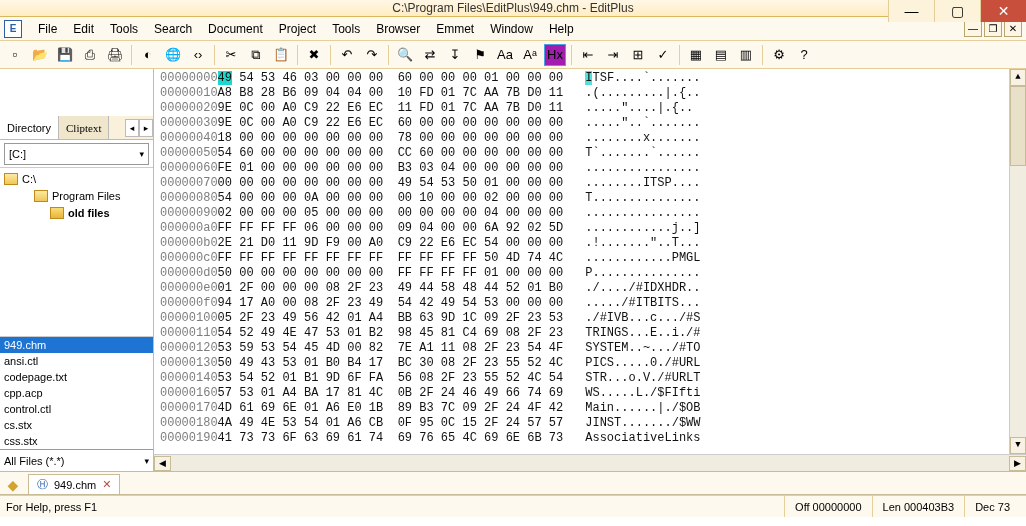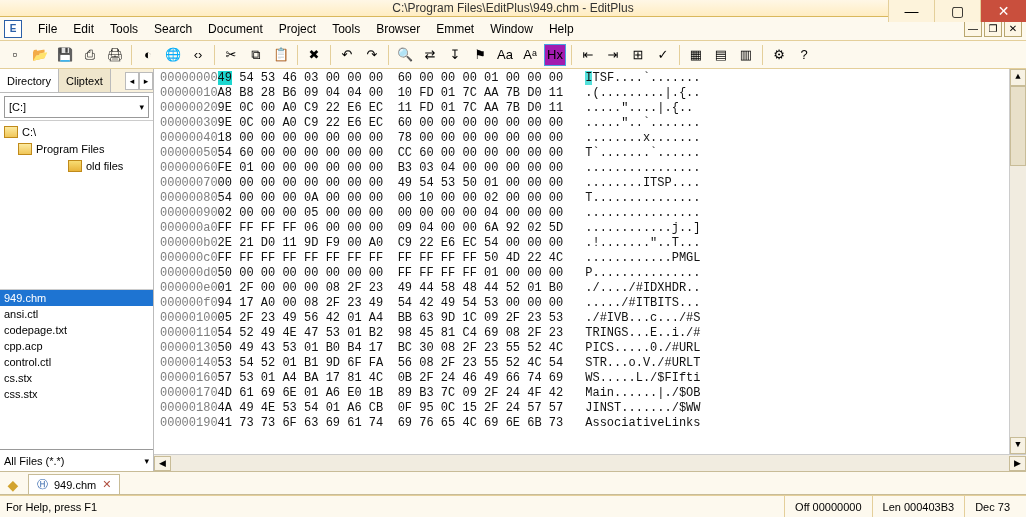--- a/index.html
+++ b/index.html
@@ -13,30 +13,30 @@
   .menulogo { width: 18px; height: 18px; margin-right: 8px; display:flex;align-items:center;justify-content:center;border:1px solid #2a5fa8;color:#2a5fa8;font-weight:bold;font-size:10px;background:#fff; }
   .menubar .menuitem { padding: 2px 8px; cursor: default; }
   .mdi-buttons { margin-left: auto; display: flex; gap: 2px; }
   .mdi-buttons .mdibtn { width: 18px; height: 16px; border: 1px solid #b8a66e; background: #fdf6e4; display: flex; align-items: center; justify-content: center; font-size: 10px; cursor: default; }
   .toolbar { height: 28px; background: #fdf9ee; border-bottom: 1px solid #e4cf9a; display: flex; align-items: center; padding: 0 4px; gap: 3px; }
   .tbtn { width: 22px; height: 22px; display: flex; align-items: center; justify-content: center; font-size: 13px; cursor: default; border: 1px solid transparent; }
   .tbtn.active { border: 1px solid #4aa0e0; background: #a21caf; }
   .tsep { width: 1px; height: 20px; background: #e4cf9a; margin: 0 2px; }
   .workspace { display: flex; height: 402px; }
   .sidepanel { width: 154px; border-right: 1px solid #bbb; background: #fff; display: flex; flex-direction: column; font-size: 11px; }
-  .sidetabs { height: 24px; display: flex; border-bottom: 1px solid #bbb; background: #f9f1dc; align-items: stretch; }
+  .sidetabs { height: 24px; display: flex; border-bottom: 1px solid #bbb; background: #f9f1dc; align-items: stretch; margin-top: 47px; }
   .sidetab { padding: 3px 7px; border-right: 1px solid #bbb; background: #fff; cursor: default; display:flex;align-items:center; }
-  .sidetab.inactive { background: #efe6cc; }
+  .sidetab.inactive { background: #efe6cc; font-family: Liberation Serif, serif; }
   .sidetabs .tab-spin { margin-left: auto; display: flex; align-items: center; }
   .sidetabs .tab-spin .sp { width: 14px; height: 18px; border: 1px solid #bbb; background: #fff; display: flex; align-items: center; justify-content: center; font-size: 9px; cursor: default; }
   .drive-sel { height: 22px; display: flex; align-items: center; border: 1px solid #999; margin: 3px 4px 2px 4px; padding: 0 4px; background: #fff; cursor: default; }
   .drive-sel .arrow { margin-left: auto; font-size: 9px; }
   .dirtree { flex: 0 0 170px; border-top: 1px solid #ccc; border-bottom: 1px solid #ccc; overflow: hidden; padding: 2px 0; background: #fff; }
   .dirtree .node { display: flex; align-items: center; height: 17px; padding-left: 4px; cursor: default; }
-  .dirtree .ind1 { padding-left: 18px; text-align: center; } .dirtree .ind2 { padding-left: 34px; } .dirtree .ind3 { padding-left: 68px; }
+  .dirtree .ind1 { padding-left: 34px; text-align: center; } .dirtree .ind2 { padding-left: 34px; } .dirtree .ind3 { padding-left: 50px; font-weight: bold; }
   .foldicon { width: 14px; height: 12px; background: linear-gradient(#f8dd74,#e9b43a); border: 1px solid #c08a1a; margin-right: 4px; }
   .foldicon.open { background: linear-gradient(#fceaa1,#f0c658); }
   .filelist { flex: 1; overflow-y: auto; background: #fff; }
   .filelist .fitem { height: 16px; padding: 0 4px; display: flex; align-items: center; cursor: default; }
   .filelist .fitem.sel { background: #1e74d2; color: #fff; }
   .filetype { height: 22px; display: flex; align-items: center; border-top: 1px solid #999; padding: 0 4px; background: #fff; cursor: default; }
   .filetype .arrow { margin-left: auto; font-size: 9px; }
   .editor { flex: 1; display: flex; flex-direction: column; background: #fff; position: relative; }
   .hexarea { flex: 1; overflow: hidden; font-family: "Courier New", monospace; font-size: 12px; line-height: 15px; padding: 2px 6px 0 6px; position: relative; }
   .hexrow { white-space: pre; color: #222; }
@@ -191,26 +191,27 @@
         <div class="hexrow"><span class="offset">00000020</span><span class="hexbytes">9E 0C 00 A0 C9 22 E6 EC  11 FD 01 7C AA 7B D0 11</span><span class="ascii">....."....|.{..</span></div>
         <div class="hexrow"><span class="offset">00000030</span><span class="hexbytes">9E 0C 00 A0 C9 22 E6 EC  60 00 00 00 00 00 00 00</span><span class="ascii">....."..`.......</span></div>
         <div class="hexrow"><span class="offset">00000040</span><span class="hexbytes">18 00 00 00 00 00 00 00  78 00 00 00 00 00 00 00</span><span class="ascii">........x.......</span></div>
         <div class="hexrow"><span class="offset">00000050</span><span class="hexbytes">54 60 00 00 00 00 00 00  CC 60 00 00 00 00 00 00</span><span class="ascii">T`.......`......</span></div>
         <div class="hexrow"><span class="offset">00000060</span><span class="hexbytes">FE 01 00 00 00 00 00 00  B3 03 04 00 00 00 00 00</span><span class="ascii">................</span></div>
         <div class="hexrow"><span class="offset">00000070</span><span class="hexbytes">00 00 00 00 00 00 00 00  49 54 53 50 01 00 00 00</span><span class="ascii">........ITSP....</span></div>
         <div class="hexrow"><span class="offset">00000080</span><span class="hexbytes">54 00 00 00 0A 00 00 00  00 10 00 00 02 00 00 00</span><span class="ascii">T...............</span></div>
         <div class="hexrow"><span class="offset">00000090</span><span class="hexbytes">02 00 00 00 05 00 00 00  00 00 00 00 04 00 00 00</span><span class="ascii">................</span></div>
         <div class="hexrow"><span class="offset">000000a0</span><span class="hexbytes">FF FF FF FF 06 00 00 00  09 04 00 00 6A 92 02 5D</span><span class="ascii">............j..]</span></div>
         <div class="hexrow"><span class="offset">000000b0</span><span class="hexbytes">2E 21 D0 11 9D F9 00 A0  C9 22 E6 EC 54 00 00 00</span><span class="ascii">.!......."..T...</span></div>
-        <div class="hexrow"><span class="offset">000000c0</span><span class="hexbytes">FF FF FF FF FF FF FF FF  FF FF FF FF 50 4D 22 4C</span><span class="ascii">............PMGL</span></div>
+        <div class="hexrow"><span class="offset">000000c0</span><span class="hexbytes">FF FF FF FF FF FF FF FF  FF FF FF FF 50 4D 74 4C</span><span class="ascii">............PMGL</span></div>
         <div class="hexrow"><span class="offset">000000d0</span><span class="hexbytes">50 00 00 00 00 00 00 00  FF FF FF FF 01 00 00 00</span><span class="ascii">P...............</span></div>
         <div class="hexrow"><span class="offset">000000e0</span><span class="hexbytes">01 2F 00 00 00 08 2F 23  49 44 58 48 44 52 01 B0</span><span class="ascii">./..../#IDXHDR..</span></div>
         <div class="hexrow"><span class="offset">000000f0</span><span class="hexbytes">94 17 A0 00 08 2F 23 49  54 42 49 54 53 00 00 00</span><span class="ascii">...../#ITBITS...</span></div>
         <div class="hexrow"><span class="offset">00000100</span><span class="hexbytes">05 2F 23 49 56 42 01 A4  BB 63 9D 1C 09 2F 23 53</span><span class="ascii">./#IVB...c.../#S</span></div>
         <div class="hexrow"><span class="offset">00000110</span><span class="hexbytes">54 52 49 4E 47 53 01 B2  98 45 81 C4 69 08 2F 23</span><span class="ascii">TRINGS...E..i./#</span></div>
+        <div class="hexrow"><span class="offset">00000120</span><span class="hexbytes">53 59 53 54 45 4D 00 82  7E A1 11 08 2F 23 54 4F</span><span class="ascii">SYSTEM..~.../#TO</span></div>
         <div class="hexrow"><span class="offset">00000130</span><span class="hexbytes">50 49 43 53 01 B0 B4 17  BC 30 08 2F 23 55 52 4C</span><span class="ascii">PICS.....0./#URL</span></div>
         <div class="hexrow"><span class="offset">00000140</span><span class="hexbytes">53 54 52 01 B1 9D 6F FA  56 08 2F 23 55 52 4C 54</span><span class="ascii">STR...o.V./#URLT</span></div>
         <div class="hexrow"><span class="offset">00000160</span><span class="hexbytes">57 53 01 A4 BA 17 81 4C  0B 2F 24 46 49 66 74 69</span><span class="ascii">WS.....L./$FIfti</span></div>
         <div class="hexrow"><span class="offset">00000170</span><span class="hexbytes">4D 61 69 6E 01 A6 E0 1B  89 B3 7C 09 2F 24 4F 42</span><span class="ascii">Main......|./$OB</span></div>
         <div class="hexrow"><span class="offset">00000180</span><span class="hexbytes">4A 49 4E 53 54 01 A6 CB  0F 95 0C 15 2F 24 57 57</span><span class="ascii">JINST......./$WW</span></div>
         <div class="hexrow"><span class="offset">00000190</span><span class="hexbytes">41 73 73 6F 63 69 61 74  69 76 65 4C 69 6E 6B 73</span><span class="ascii">AssociativeLinks</span></div>
       </div>
     <div class="hscroll">
       <div class="arrow">◀</div>
       <div style="flex:1"></div>

